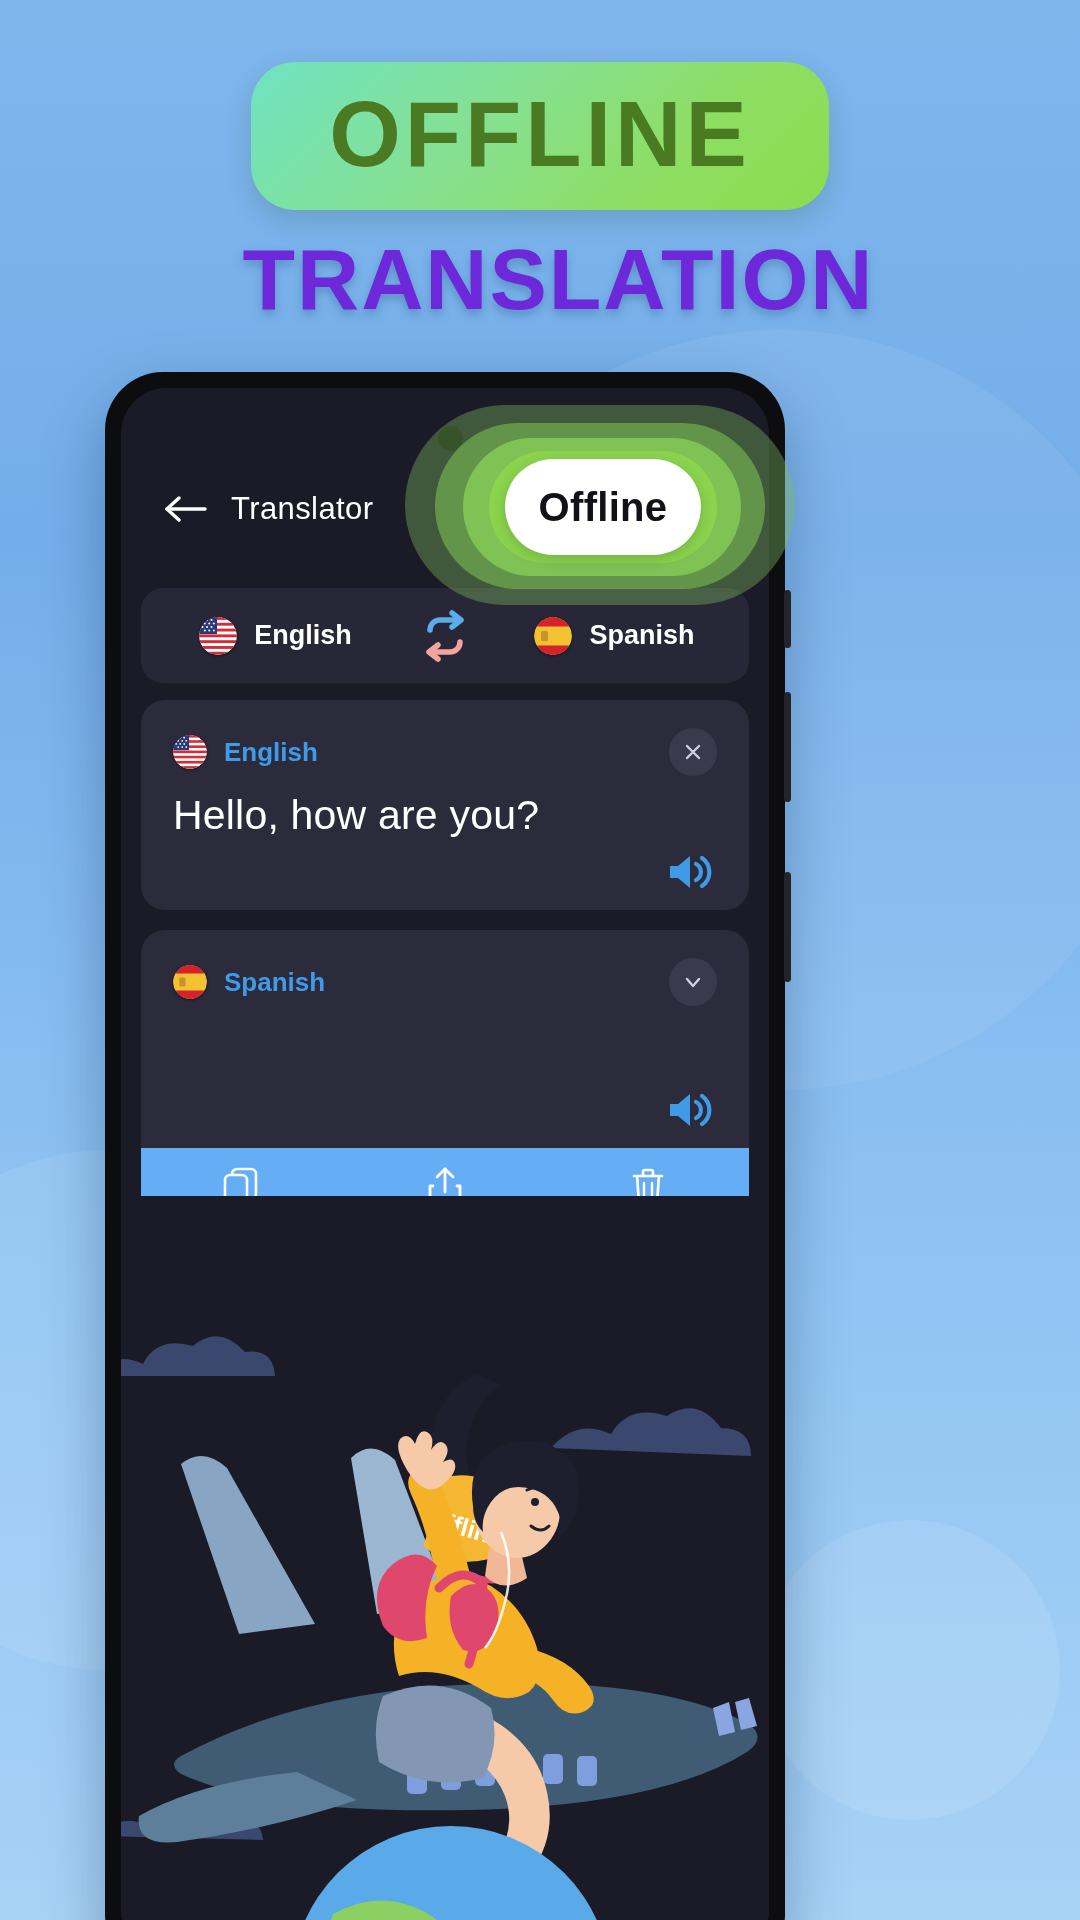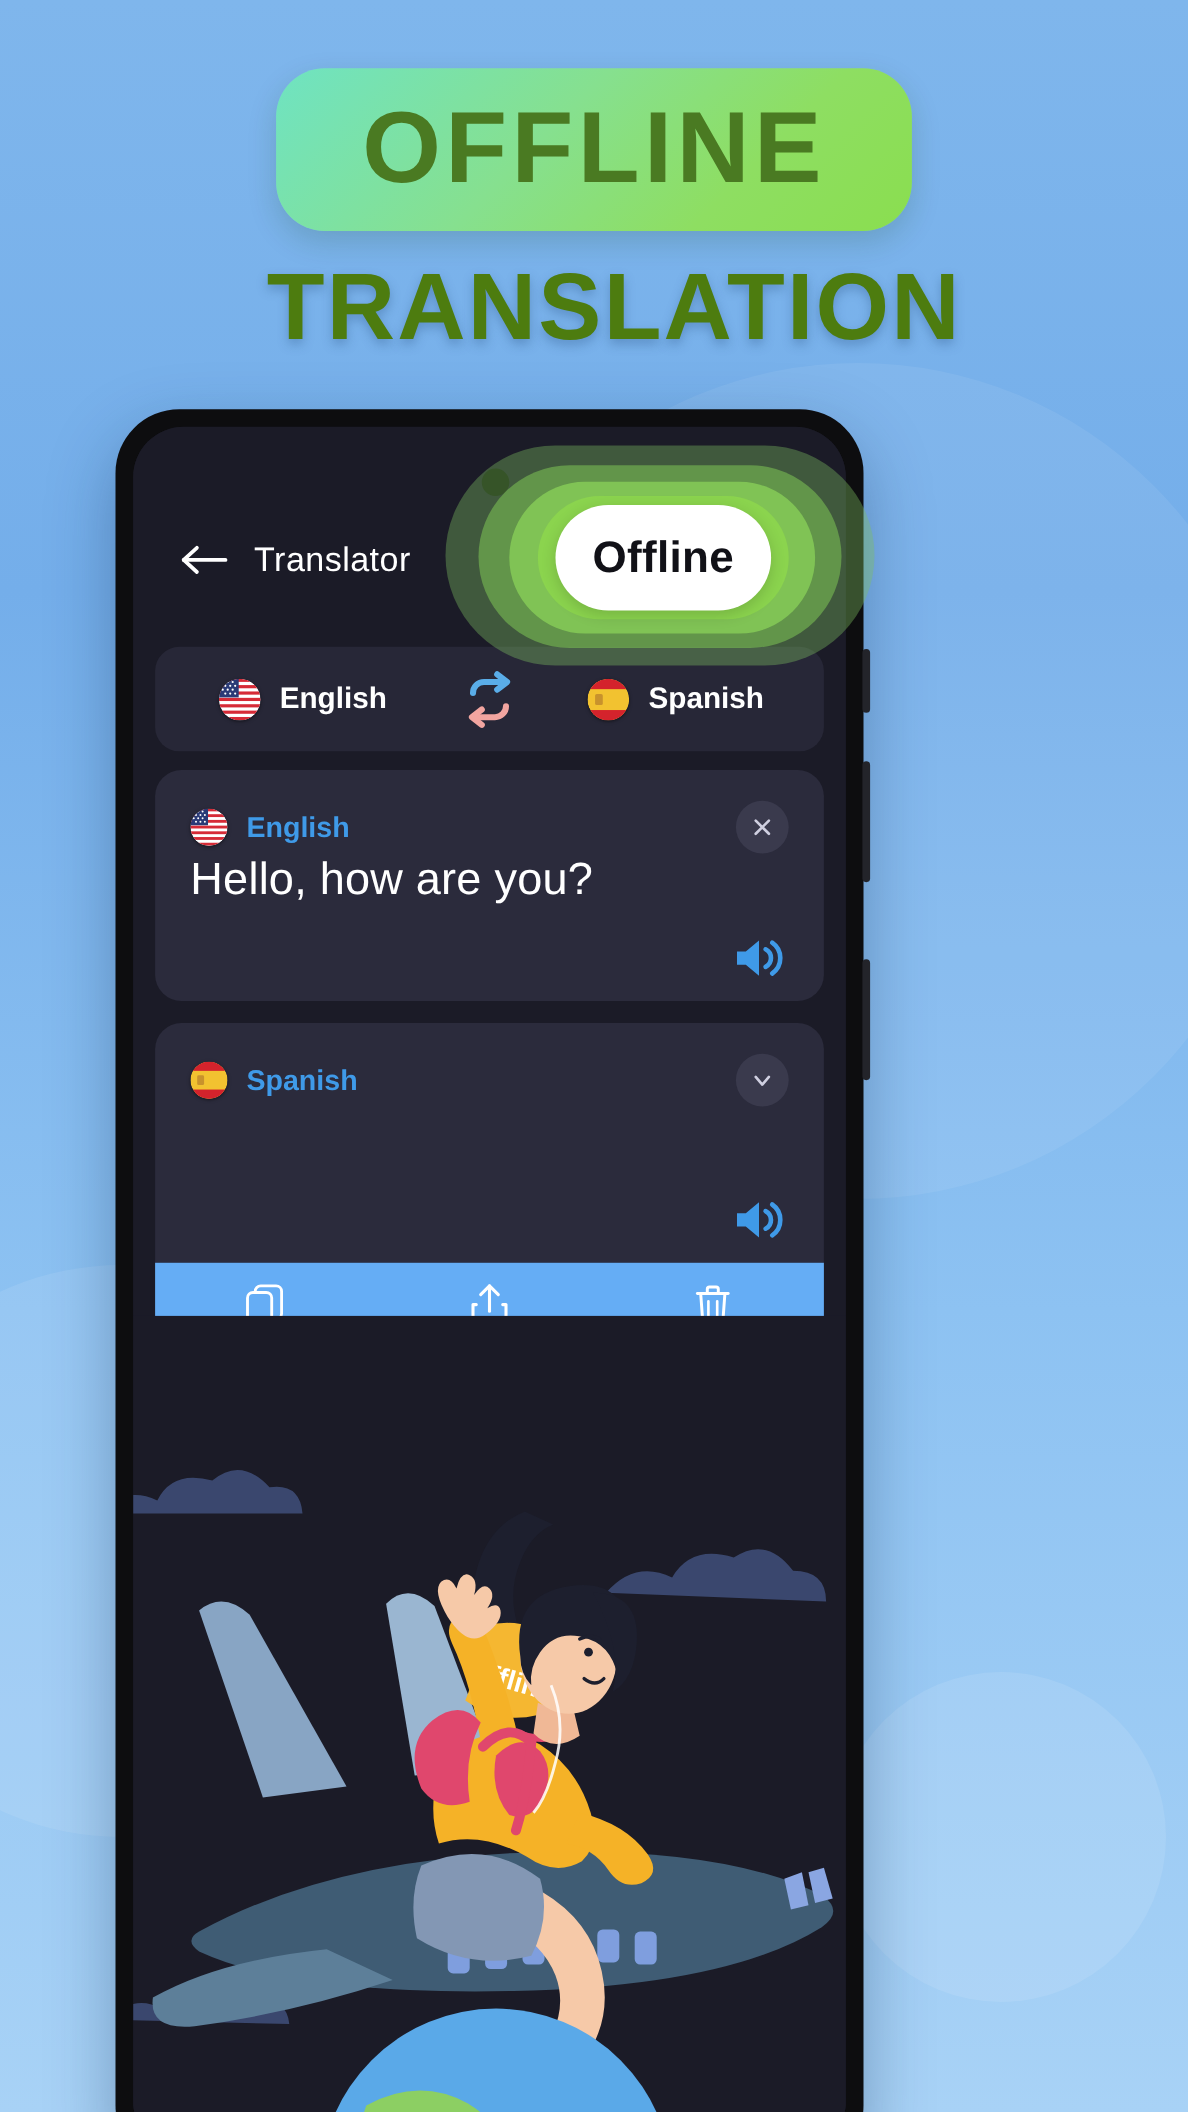--- a/index.html
+++ b/index.html
@@ -20,21 +20,21 @@
     padding:26px 78px 30px;border-radius:44px;
     background:linear-gradient(135deg,#6fe3c2 0%,#86e08f 42%,#8ede62 72%,#8ade4f 100%);
     box-shadow:0 10px 26px rgba(30,70,30,0.18);
   }
   .offline-pill span{
     font-size:92px;line-height:1;font-weight:bold;letter-spacing:4px;
     color:#4a7a22;display:block;
   }
   .translation{
     margin-top:26px;font-size:86px;line-height:1;font-weight:bold;letter-spacing:2px;
-    color:#4d7c0f;text-shadow:0 5px 10px rgba(40,80,130,0.35);margin-left:37px;
+    color:#6d28d9;text-shadow:0 5px 10px rgba(40,80,130,0.35);margin-left:37px;
   }
 
   
   .phone{
     position:absolute;left:105px;top:372px;width:680px;height:1600px;
     background:#0d0d0f;border-radius:58px;
     box-shadow:0 24px 60px rgba(20,50,90,0.35);
     z-index:4;
   }
   .phone-side{position:absolute;right:-6px;width:7px;border-radius:4px;background:#23242a;}
@@ -68,21 +68,21 @@
   
   .card{position:absolute;left:20px;width:608px;background:#2b2b3c;box-sizing:border-box;padding:28px 32px 20px;}
   .card-src{top:312px;height:210px;border-radius:24px;}
   .card-dst{top:542px;height:218px;border-radius:24px 24px 0 0;}
   .card-head{display:flex;align-items:center;}
   .card-lang{margin-left:17px;color:#3f9ae8;font-size:26px;font-weight:bold;}
   .card-btn{
     margin-left:auto;width:48px;height:48px;border-radius:50%;
     background:#3a3a4d;display:flex;align-items:center;justify-content:center;
   }
-  .card-text{color:#ffffff;font-size:41px;line-height:1.15;letter-spacing:.2px;white-space:nowrap;}
+  .card-text{color:#ffffff;font-size:41px;margin-top:16px;line-height:1.15;letter-spacing:.2px;white-space:nowrap;}
   .speaker{position:absolute;right:34px;bottom:12px;}
 
   
   .action-bar{
     position:absolute;left:20px;top:760px;width:608px;height:78px;
     background:#65adf5;border-radius:0 0 14px 14px;
     display:flex;align-items:center;justify-content:space-around;
   }
   .action-btn{width:80px;height:60px;display:flex;align-items:center;justify-content:center;}
 

